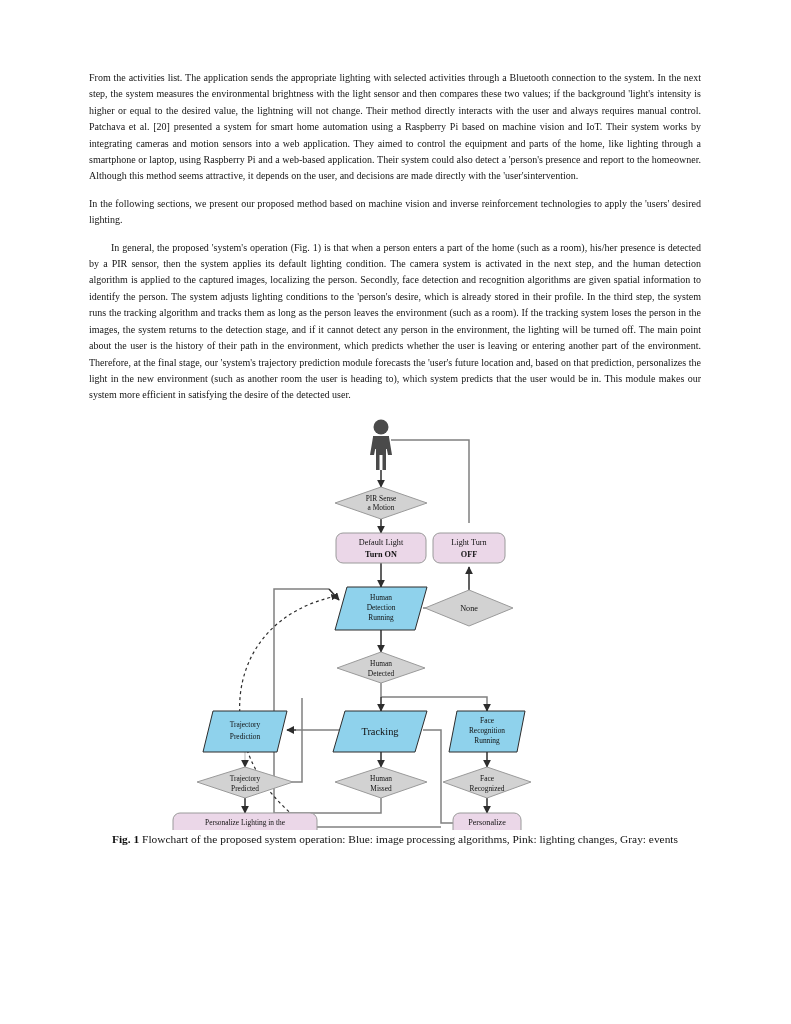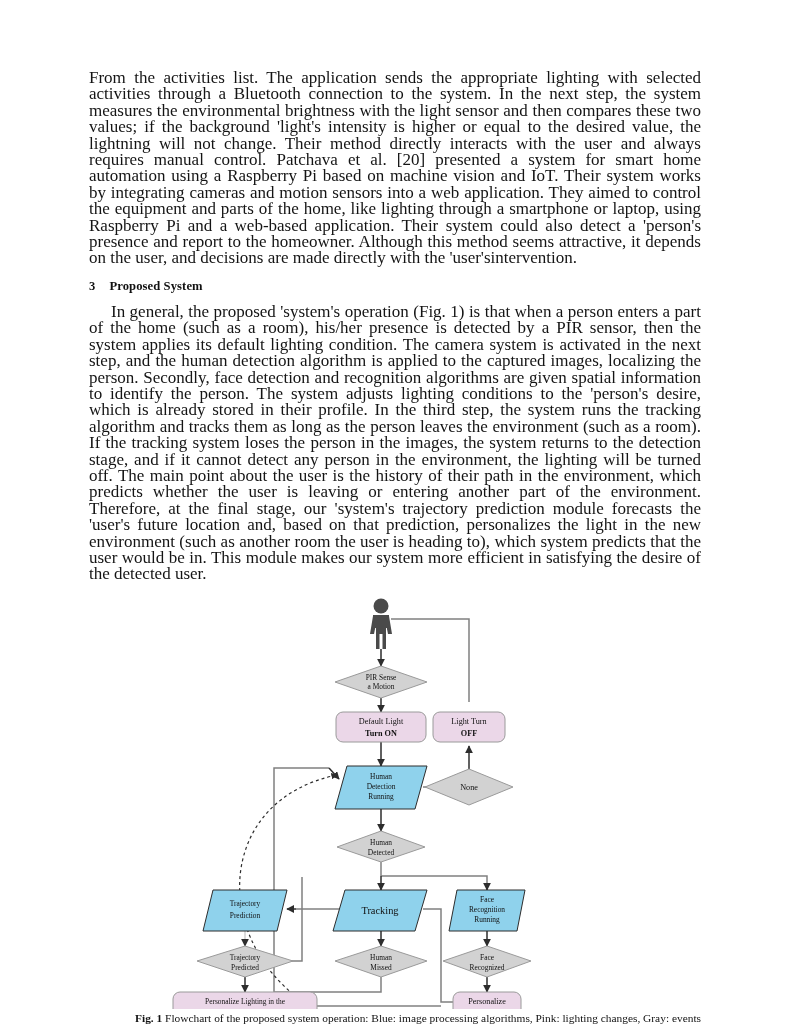--- a/index.html
+++ b/index.html
@@ -17,21 +17,21 @@
     color: #111111;
   }
   .content {
     position: absolute;
     left: 89px;
     top: 70px;
     width: 612px;
   }
   p.body {
     margin: 0 0 11px 0;
-    font-size: 17px;
+    font-size: 10px;
     line-height: 16.4px;
     text-align: justify;
     text-justify: inter-word;
     color: #141414;
   }
   p.indent { text-indent: 22px; }
   h2.section {
     margin: 12px 0 10px 0;
     font-size: 12.6px;
     font-weight: bold;
@@ -46,21 +46,21 @@
     height: 415px;
     margin-top: 2px;
     text-decoration: underline;
   }
   .figure svg { display: block; }
 
   .caption {
     margin-top: 2px;
     font-size: 11.4px;
     line-height: 15.6px;
-    text-align: right;
+    text-align: center;
   }
   .caption .lbl { font-weight: bold; }
 
   
   .nodetext {
     font-family: "Liberation Serif", "DejaVu Serif", serif;
     fill: #111111;
     text-anchor: middle;
   }
   .t-sm { font-size: 7.4px; }
@@ -69,24 +69,22 @@
   .t-bold { font-weight: bold; }
 </style>
 </head>
 <body>
 
 <div class="page">
   <div class="content">
 
     <p class="body">From the activities list. The application sends the appropriate lighting with selected activities through a Bluetooth connection to the system. In the next step, the system measures the environmental brightness with the light sensor and then compares these two values; if the background 'light's intensity is higher or equal to the desired value, the lightning will not change. Their method directly interacts with the user and always requires manual control. Patchava et al. [20] presented a system for smart home automation using a Raspberry Pi based on machine vision and IoT. Their system works by integrating cameras and motion sensors into a web application. They aimed to control the equipment and parts of the home, like lighting through a smartphone or laptop, using Raspberry Pi and a web-based application. Their system could also detect a 'person's presence and report to the homeowner. Although this method seems attractive, it depends on the user, and decisions are made directly with the 'user'sintervention.</p>
 
-
-    <h2 class="section">
-      <span class="num">3</span><span>Proposed System</span>
-    </h2>
+    <p class="body">In the following sections, we present our proposed method based on machine vision and inverse reinforcement technologies to apply the 'users' desired lighting.</p>
+
 
     <p class="body indent">In general, the proposed 'system's operation (Fig. 1) is that when a person enters a part of the home (such as a room), his/her presence is detected by a PIR sensor, then the system applies its default lighting condition. The camera system is activated in the next step, and the human detection algorithm is applied to the captured images, localizing the person. Secondly, face detection and recognition algorithms are given spatial information to identify the person. The system adjusts lighting conditions to the 'person's desire, which is already stored in their profile. In the third step, the system runs the tracking algorithm and tracks them as long as the person leaves the environment (such as a room). If the tracking system loses the person in the images, the system returns to the detection stage, and if it cannot detect any person in the environment, the lighting will be turned off. The main point about the user is the history of their path in the environment, which predicts whether the user is leaving or entering another part of the environment. Therefore, at the final stage, our 'system's trajectory prediction module forecasts the 'user's future location and, based on that prediction, personalizes the light in the new environment (such as another room the user is heading to), which system predicts that the user would be in. This module makes our system more efficient in satisfying the desire of the detected user.</p>
 
     <div class="figure">
       <svg width="612" height="415" viewBox="0 0 612 415" xmlns="http://www.w3.org/2000/svg">
         <defs>
           <marker id="arrow" viewBox="0 0 10 10" refX="9" refY="5" markerWidth="5.2" markerHeight="5.2" orient="auto-start-reverse">
             <path d="M 0 0 L 10 5 L 0 10 z" fill="#2d2d2d"></path>
           </marker>
         </defs>

